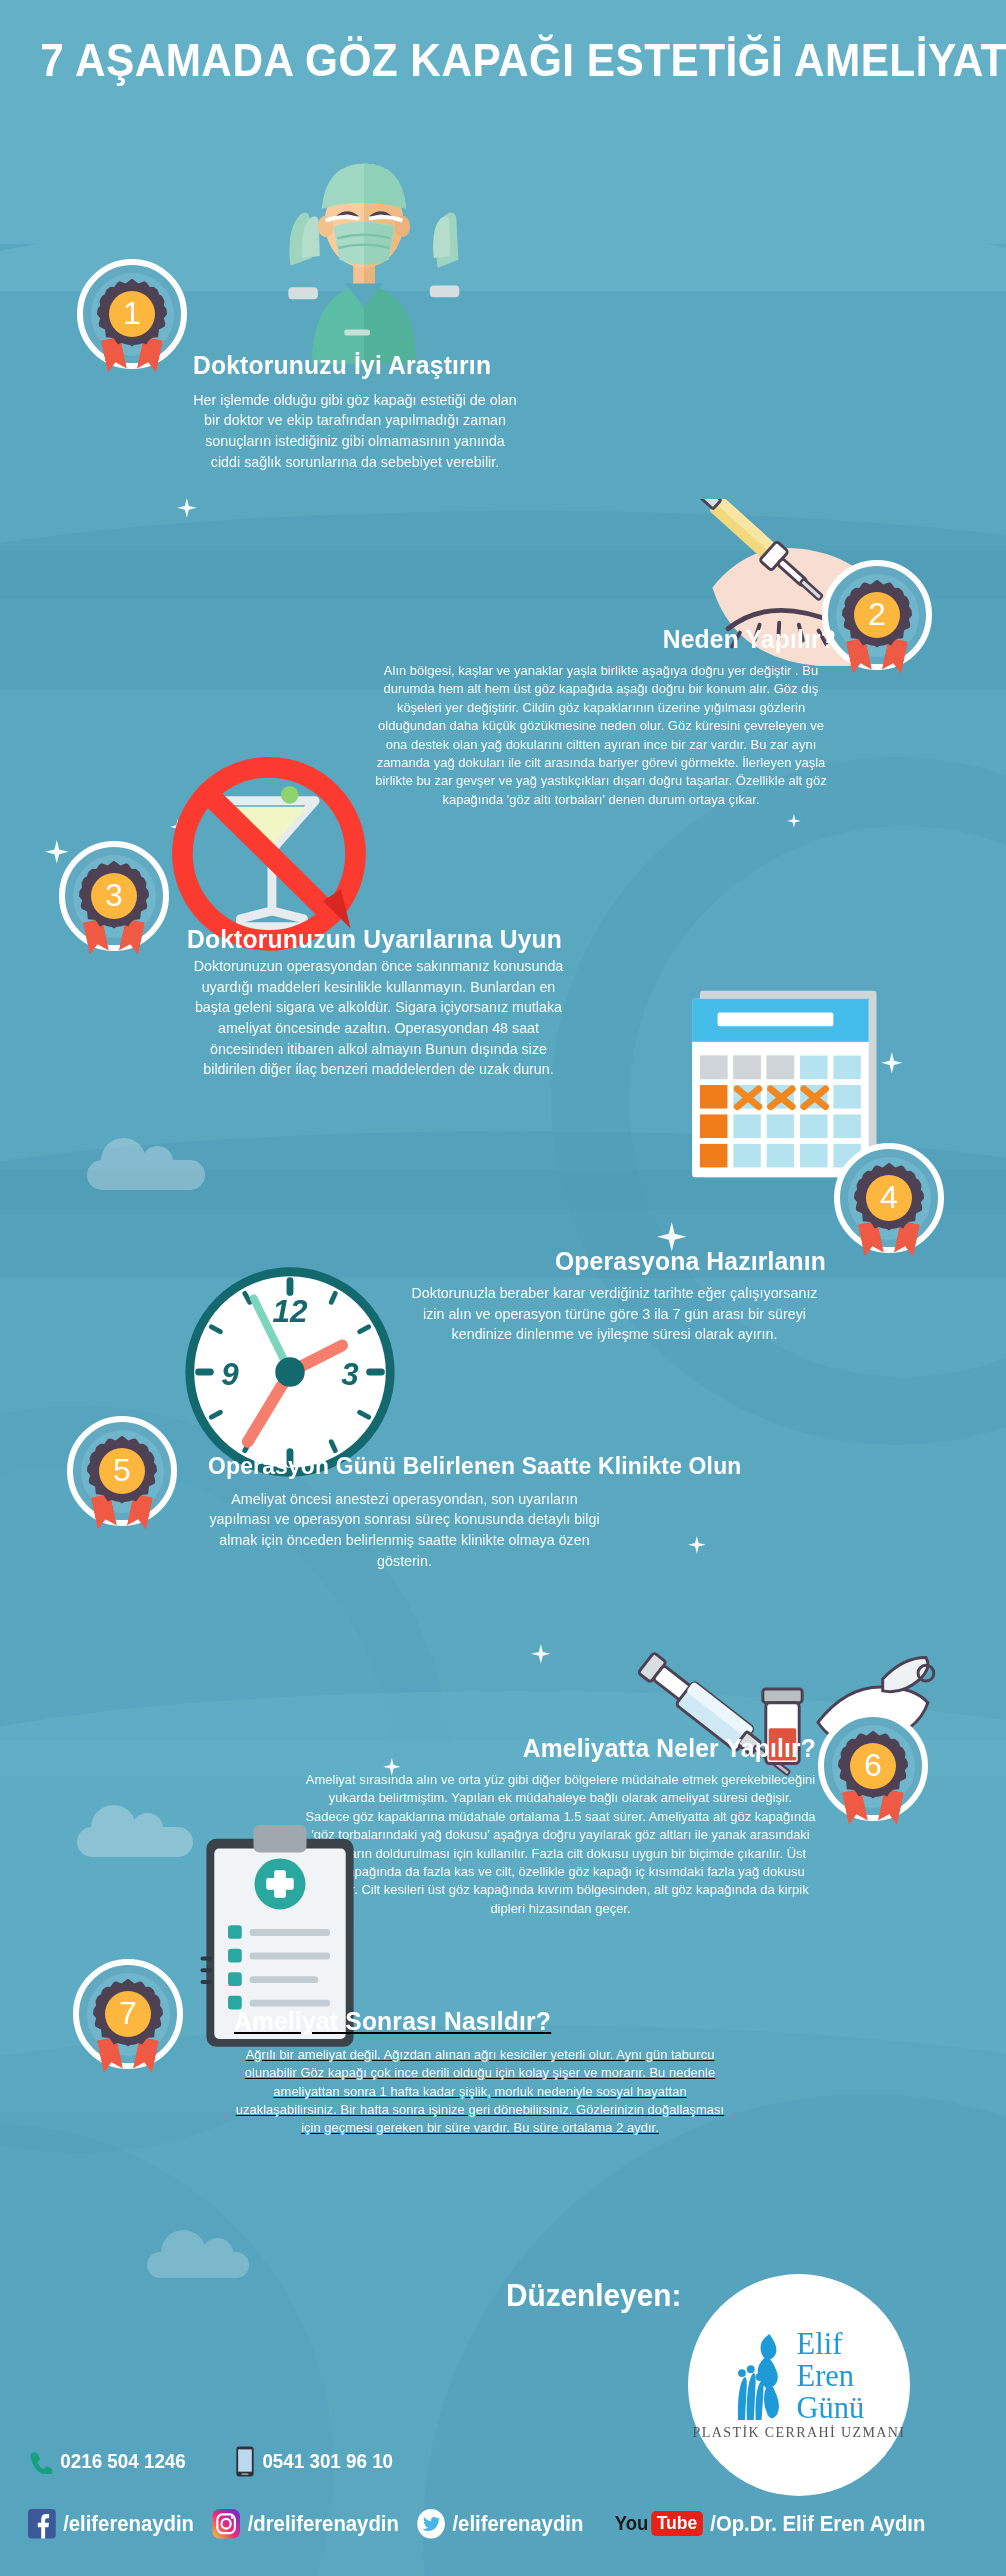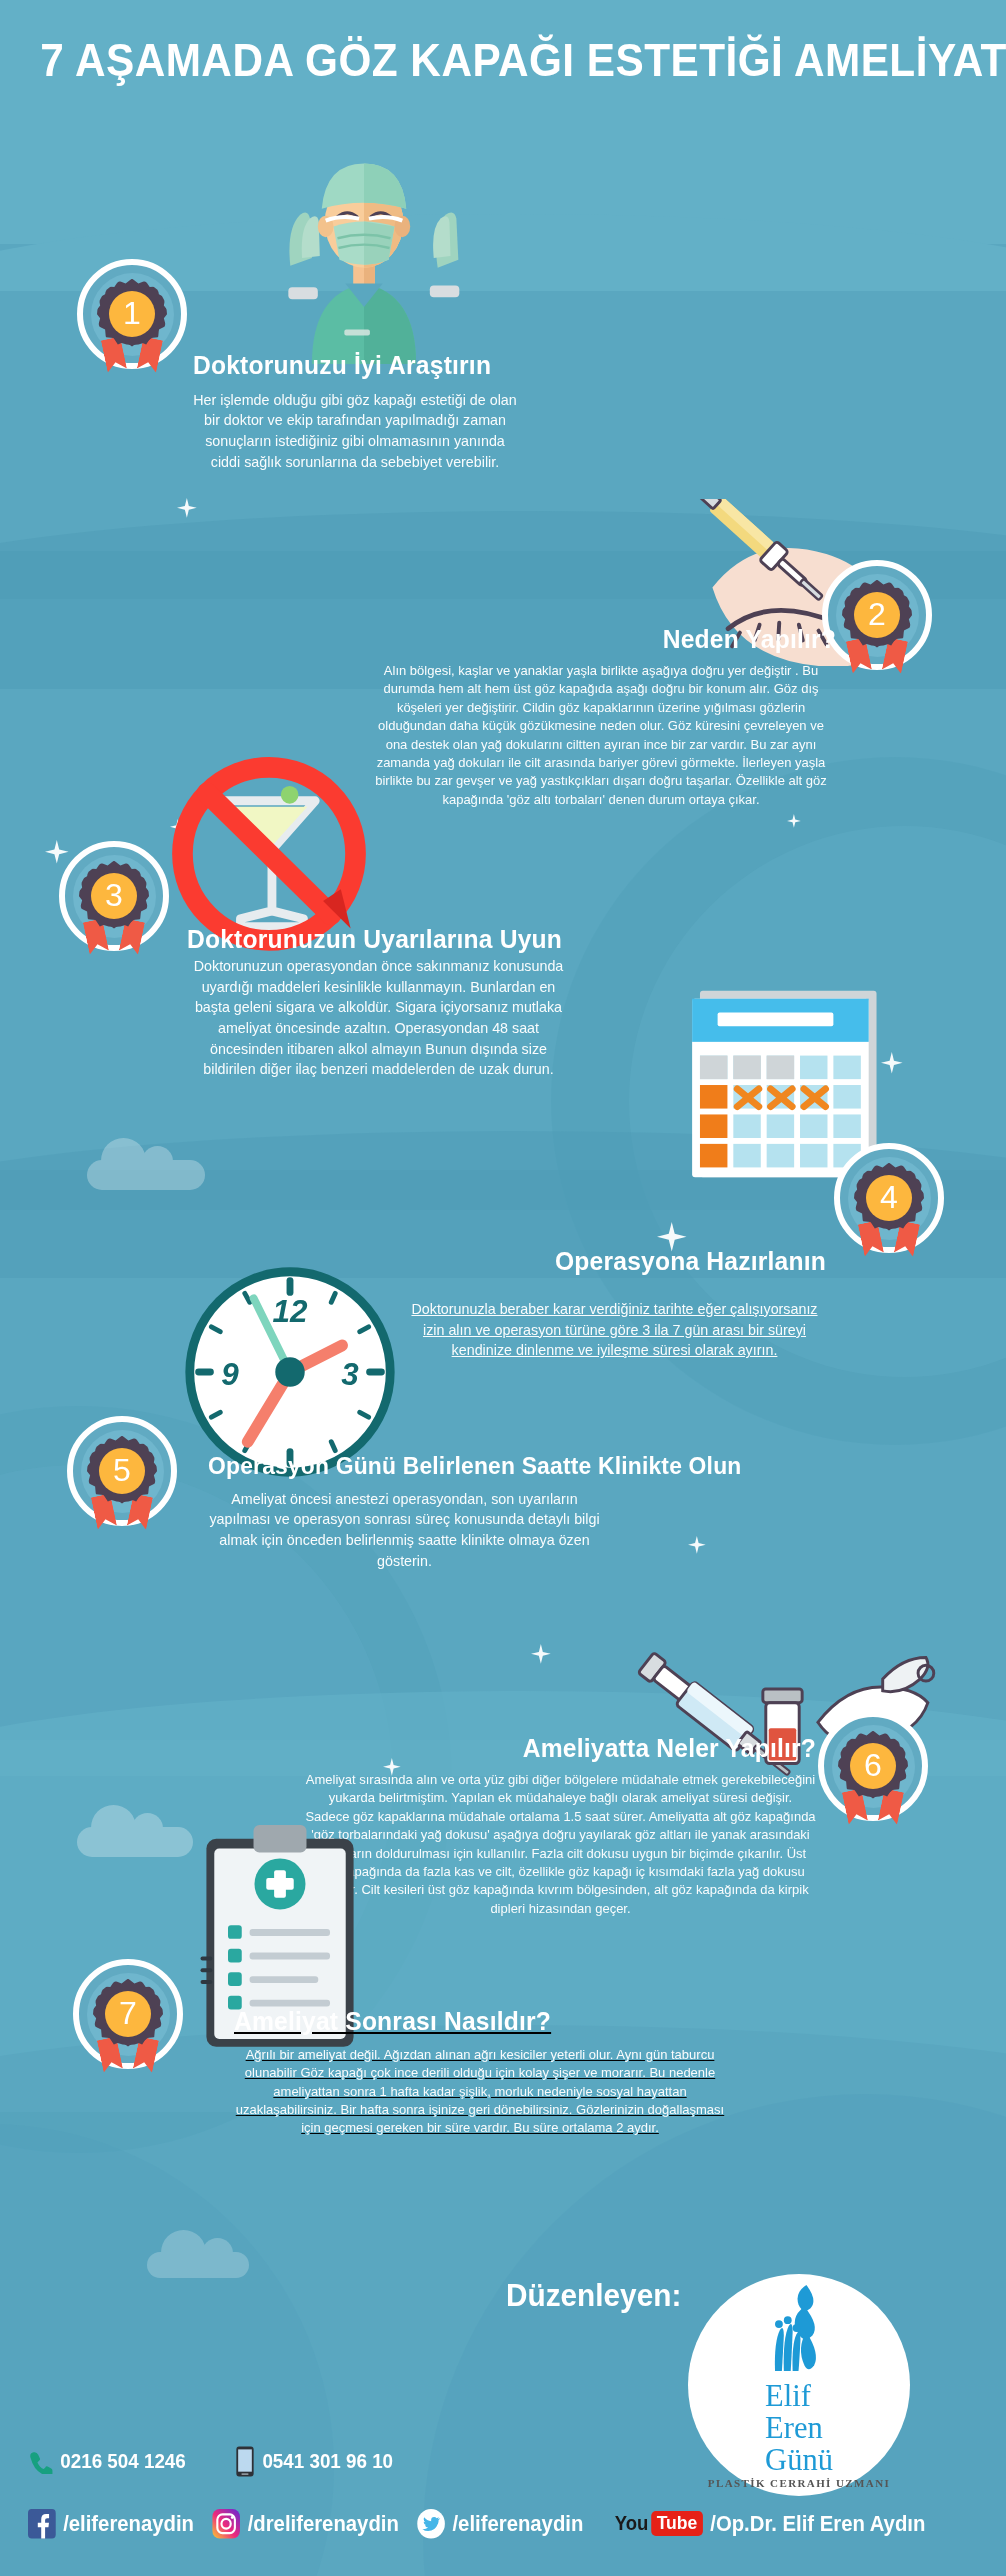--- a/index.html
+++ b/index.html
@@ -181,35 +181,34 @@
   .logo-circle {
     position: absolute;
     width: 222px; height: 222px;
     border-radius: 50%;
     background: #ffffff;
     display: flex;
     align-items: center;
     justify-content: center;
   }
   .logo-inner { display: flex; align-items: center; flex-direction: column; }
-  .logo-row { display: flex; align-items: center; gap: 5.9px; flex-direction: column; }
+  .logo-row { display: flex; align-items: center; gap: 5.9px; }
   .logo-words {
     font-family: "Liberation Serif", serif;
     color: #1e9ad6;
     font-size: 30.5px;
     line-height: 1.04;
     text-align: left;
   }
   .logo-sub {
     font-family: "Liberation Serif", serif;
     color: #555;
-    font-size: 11px;
+    font-size: 14px;
     letter-spacing: 1.4px;
     margin-top: 0;
-    font-weight: bold;
   }
 
   .contact-row {
     position: absolute;
     display: flex;
     align-items: center;
     color: #ffffff;
     font-family: "Liberation Sans Narrow", "Liberation Sans", sans-serif;
     font-weight: 700;
     font-size: 20px;
@@ -474,21 +473,21 @@
     <div class="badge-inner">
       <div class="ribbon-l"></div>
       <div class="ribbon-r"></div>
       <div class="medal">
         <div class="medal-face">4</div>
       </div>
     </div>
   </div>
   <div class="step" style="top:1248px;left:403px;width:423px;">
     <div class="step-head head-right">Operasyona Hazırlanın</div>
-    <div class="step-body" style="margin-top:23px;width:423px;text-decoration:underline;">Doktorunuzla beraber karar verdiğiniz tarihte eğer çalışıyorsanız izin alın ve operasyon türüne göre 3 ila 7 gün arası bir süreyi kendinize dinlenme ve iyileşme süresi olarak ayırın.</div>
+    <div class="step-body" style="margin-top:7px;width:423px;">Doktorunuzla beraber karar verdiğiniz tarihte eğer çalışıyorsanız izin alın ve operasyon türüne göre 3 ila 7 gün arası bir süreyi kendinize dinlenme ve iyileşme süresi olarak ayırın.</div>
   </div>
 
   <div class="illus" style="top:1259px;left:177px;font-style:italic;">
     <svg width="226" height="226" viewBox="0 0 230 230">
       <circle cx="115" cy="115" r="102" fill="#ffffff" stroke="#13696e" stroke-width="9"></circle>
       <g stroke="#13696e" stroke-width="7" stroke-linecap="round">
         <path d="M115 22 L115 34"></path>
           <path d="M208 115 L196 115"></path>
         <path d="M115 208 L115 196"></path>
           <path d="M22 115 L34 115"></path>

